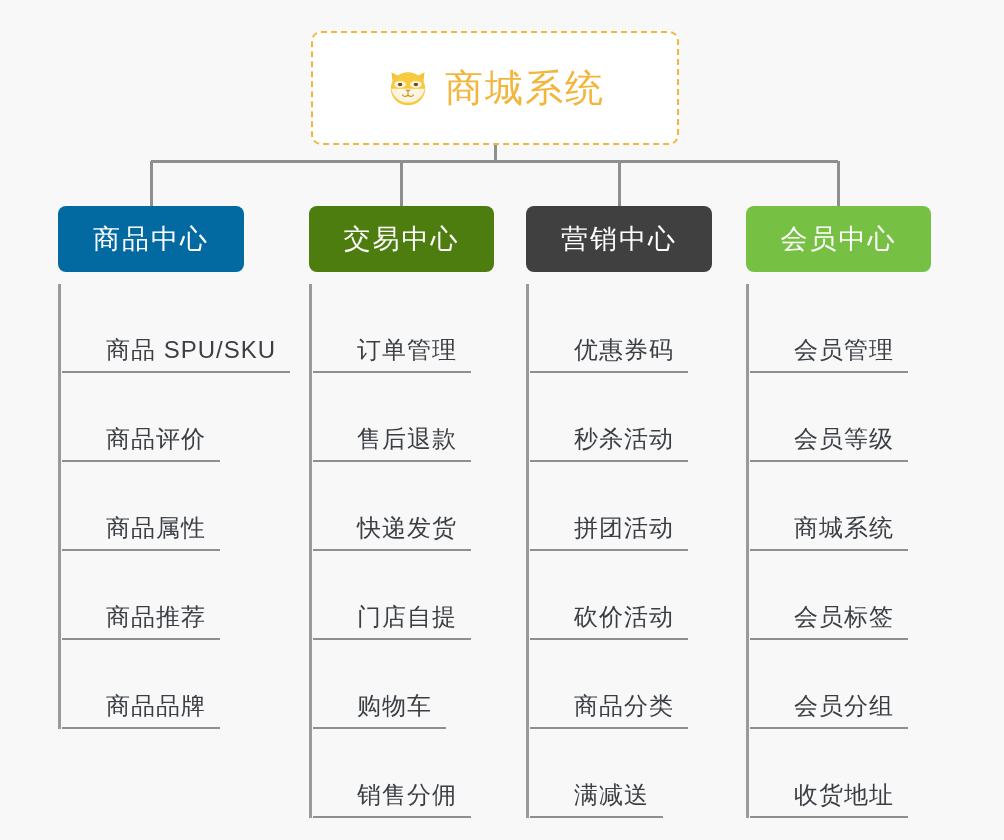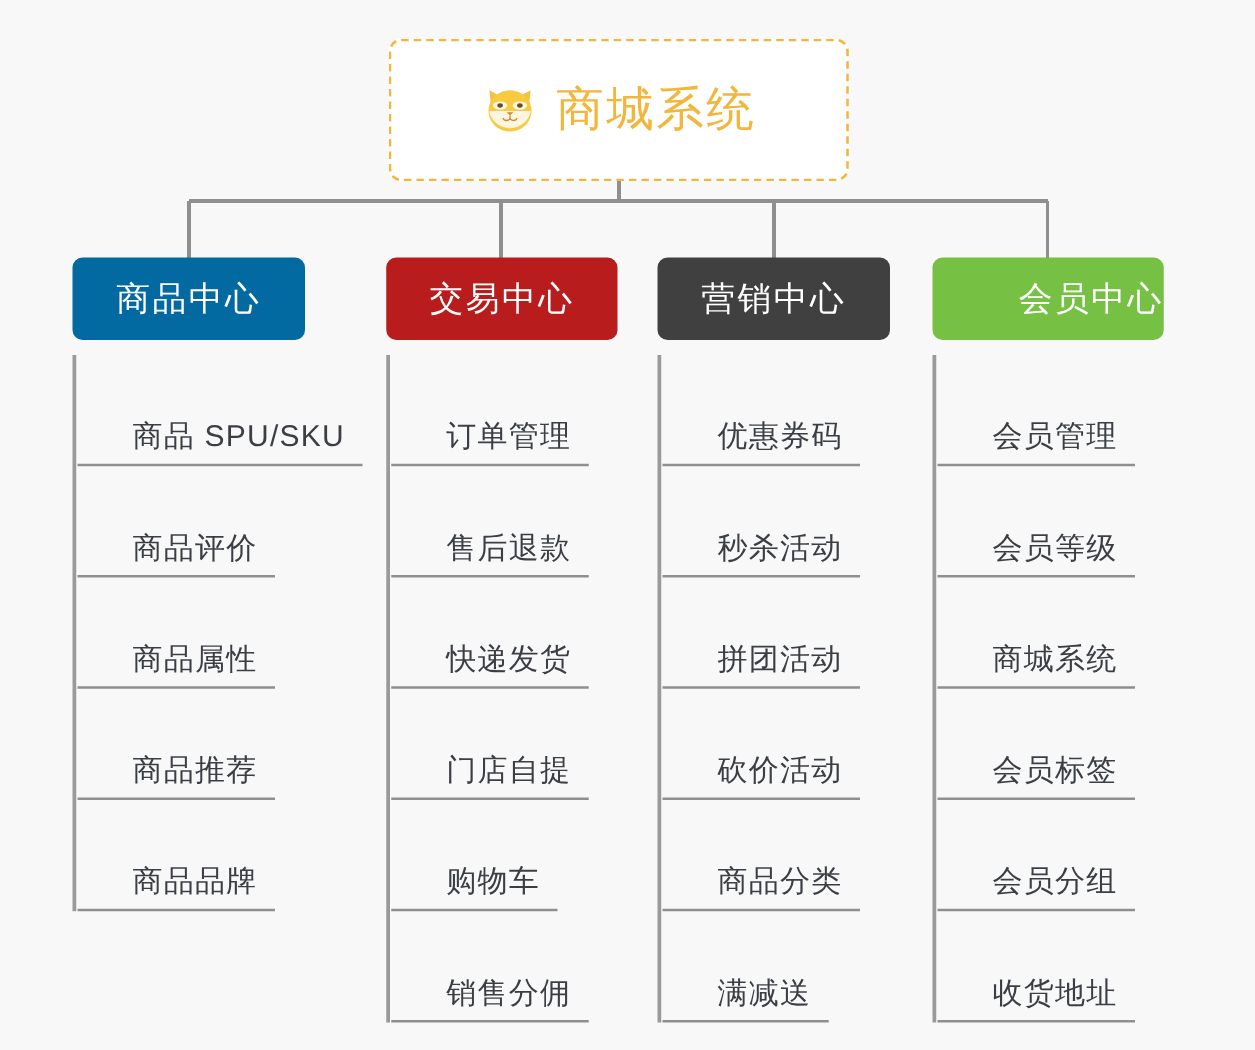--- a/index.html
+++ b/index.html
@@ -179,21 +179,21 @@
         <div class="leaf-item">
           <span class="leaf-inner"><span class="leaf-label">商品推荐</span></span>
         </div>
         <div class="leaf-item">
           <span class="leaf-inner"><span class="leaf-label">商品品牌</span></span>
         </div>
       </div>
     </div>
 
     <div class="column col-1">
-      <div class="col-header" style="background:#b91c1c;">
+      <div class="col-header" style="background:#4d7c0f;">
         <span>交易中心</span>
       </div>
       <div class="col-items">
         <div class="leaf-item">
           <span class="leaf-inner"><span class="leaf-label">订单管理</span></span>
         </div>
         <div class="leaf-item">
           <span class="leaf-inner"><span class="leaf-label">售后退款</span></span>
         </div>
         <div class="leaf-item">
@@ -231,21 +231,21 @@
         <div class="leaf-item">
           <span class="leaf-inner"><span class="leaf-label">商品分类</span></span>
         </div>
         <div class="leaf-item">
           <span class="leaf-inner"><span class="leaf-label">满减送</span></span>
         </div>
       </div>
     </div>
 
     <div class="column col-3">
-      <div class="col-header" style="background:#76c044;justify-content:flex-end;">
+      <div class="col-header" style="background:#76c044;">
         <span>会员中心</span>
       </div>
       <div class="col-items">
         <div class="leaf-item">
           <span class="leaf-inner"><span class="leaf-label">会员管理</span></span>
         </div>
         <div class="leaf-item">
           <span class="leaf-inner"><span class="leaf-label">会员等级</span></span>
         </div>
         <div class="leaf-item">

